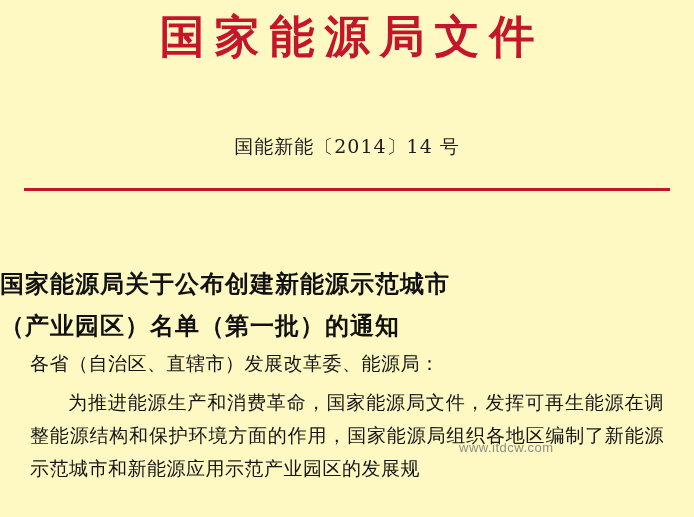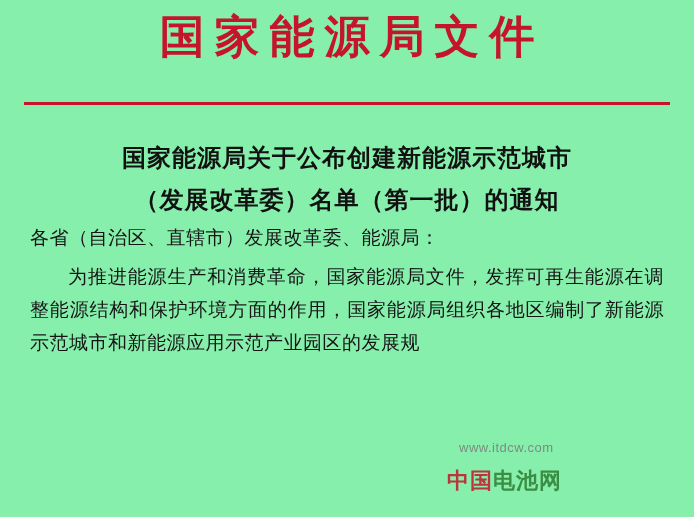--- a/index.html
+++ b/index.html
@@ -11,21 +11,21 @@
     height: 517px;
     background: #ffffff;
     font-family: "Liberation Serif", "DejaVu Serif", serif;
     overflow: hidden;
     position: relative;
   }
   .page {
     position: relative;
     width: 694px;
     height: 517px;
-    background: #86efac;
+    background: #fef9c3;
     overflow: hidden;
   }
 
   
   .masthead {
     text-align: center;
     padding-top: 6px;
     height: 78px;
     box-sizing: border-box;
   }
@@ -57,22 +57,21 @@
   .red-rule {
     margin-top: 24px;
     height: 3px;
     background: #c4152a;
     margin-left: 24px;
     margin-right: 24px;
   }
 
   
   .title-block {
-    margin-top: 32px;
-    text-align: center;
+    margin-top: 72px;
   }
   .title-line {
     font-family: "DejaVu Serif", "Liberation Serif", serif;
     font-size: 24px;
     font-weight: bold;
     color: #111111;
     line-height: 42px;
     letter-spacing: 1px;
     white-space: nowrap;
   }
@@ -134,33 +133,33 @@
 </style>
 </head>
 <body>
 
 <div class="page">
 
   <div class="masthead">
     <div class="masthead-title">国家能源局文件</div>
   </div>
 
+  <div class="docnum-wrap">
+    <span class="docnum">国能新能〔2014〕14 号</span>
+  </div>
 
   <div class="red-rule"></div>
 
   <div class="title-block">
     <div class="title-line">国家能源局关于公布创建新能源示范城市</div>
-    <div class="title-line">（发展改革委）名单（第一批）的通知</div>
+    <div class="title-line">（产业园区）名单（第一批）的通知</div>
   </div>
 
   <div class="body-block">
     <div class="para addressee">各省（自治区、直辖市）发展改革委、能源局：</div>
     <div class="para indent">为推进能源生产和消费革命，国家能源局文件，发挥可再生能源在调整能源结构和保护环境方面的作用，国家能源局组织各地区编制了新能源示范城市和新能源应用示范产业园区的发展规</div>
   </div>
 
   <div class="watermark">
     <div class="wm-url">www.itdcw.com</div>
-    <div class="wm-main">
-      <span class="red">中国</span><span>电池网</span>
-    </div>
   </div>
 
 </div>
 
 </body></html>

